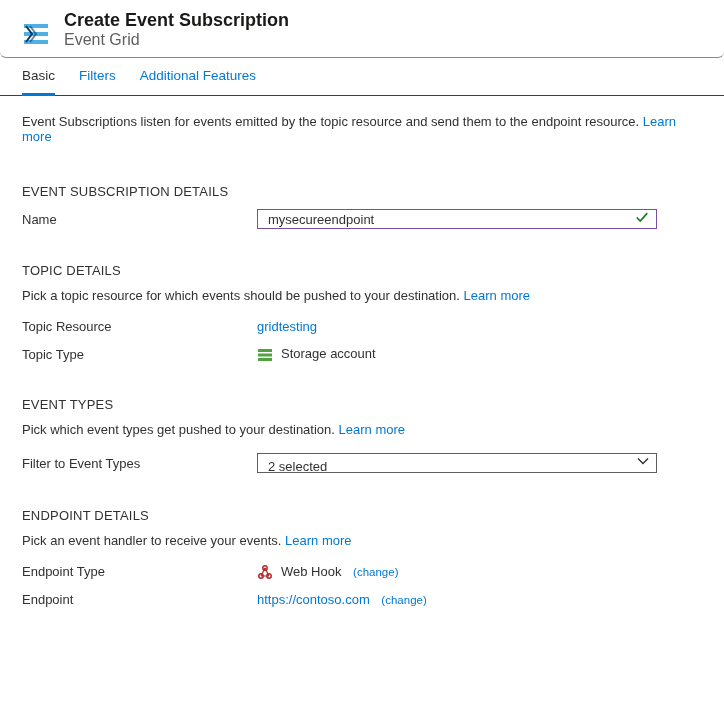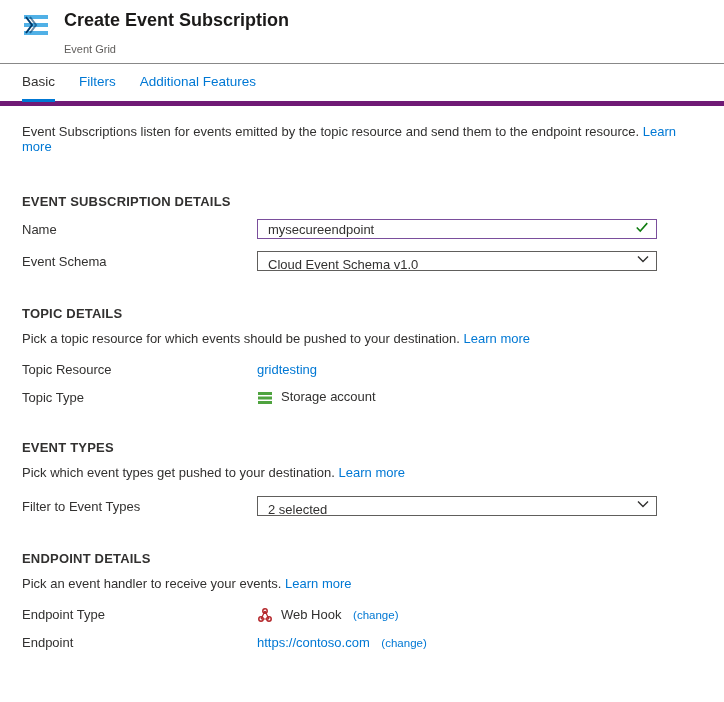--- a/index.html
+++ b/index.html
@@ -5,64 +5,65 @@
     * { box-sizing: border-box; margin: 0; padding: 0; }
     body {
       font-family: "Segoe UI", -apple-system, sans-serif;
       font-size: 13px;
       color: #323130;
       background: #fff;
       width: 724px;
     }
     .header {
       display: flex;
-      align-items: flex-start;
+      align-items: flex-end;
       padding: 10px 22px 8px 22px;
       border-bottom: 1px solid #888;
       gap: 14px;
+      border-radius: 6px;
     }
     .header-icon {
       width: 28px; height: 28px;
       display:inline-block;
       margin-top:2px;
     }
     .header-titles h1 {
       font-size: 18px;
       font-weight: 600;
       color: #1b1a19;
     }
     .header-titles .sub {
-      font-size: 11px;
+      font-size: 16px;
       color: #605e5c;
-      margin-top: 12px;
+      margin-top: 0px;
     }
     .tabs {
       display: flex;
       gap: 24px;
       padding: 10px 10px 0 22px;
-      border-bottom: 5px solid #701a75;
+      border-bottom: 1px solid #701a75;
     }
     .tab {
       padding-bottom: 10px;
       font-size: 13.5px;
       cursor: pointer;
     }
     .tab.active {
       color: #323130;
       border-bottom: 3px solid #0078d4;
       margin-bottom: -1px;
       font-weight:400;
     }
     .tab.link { color: #0078d4; }
     .content { padding: 18px 22px; }
     .intro { font-size: 13px; color:#323130; margin-bottom: 40px;}
     .intro a, a.link { color:#0078d4; text-decoration:none; cursor:pointer;}
     .section-title {
       font-size: 13px;
-      font-weight: 700;
+      font-weight: 400;
       letter-spacing: .2px;
       text-transform: uppercase;
       margin-bottom: 10px;
       color:#323130;
     }
     .desc { font-size:13px; color:#323130; margin-bottom: 16px;}
     .row {
       display:flex;
       align-items:center;
       margin-bottom: 12px;
@@ -146,33 +147,20 @@
         <div class="field-wrap">
           <input type="text" class="textbox valid" value="mysecureendpoint" style="">
           <span class="check-icon">
             <svg width="14" height="14" viewBox="0 0 16 16">
                 <path d="M2 8 l4 4 l8 -9" stroke="#107c10" stroke-width="1.8" fill="none"></path>
               </svg>
           </span>
         </div>
       </div>
     </div>
-    <div class="row">
-      <div class="label">Event Schema</div>
-      <div class="field">
-        <div class="field-wrap">
-          <div class="selectbox" style="line-height:22px;">Cloud Event Schema v1.0</div>
-          <span class="chev-icon">
-            <svg width="12" height="12" viewBox="0 0 12 12">
-                <path d="M1 3 l5 5 l5 -5" stroke="#323130" stroke-width="1.4" fill="none"></path>
-              </svg>
-          </span>
-        </div>
-      </div>
-    </div>
   </div>
 
   <div class="section">
     <div class="section-title">TOPIC DETAILS</div>
     <div class="desc">
       <span>Pick a topic resource for which events should be pushed to your destination. </span><a class="link">Learn more</a>
     </div>
     <div class="row">
       <div class="label">Topic Resource</div>
       <div class="field value-text">

